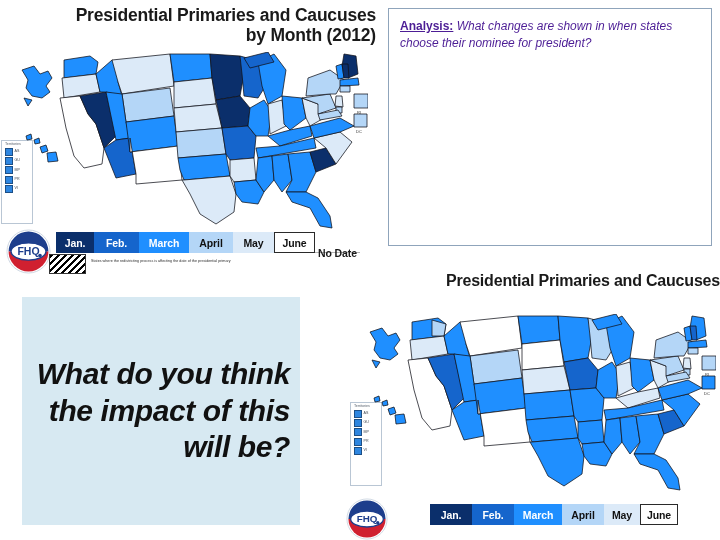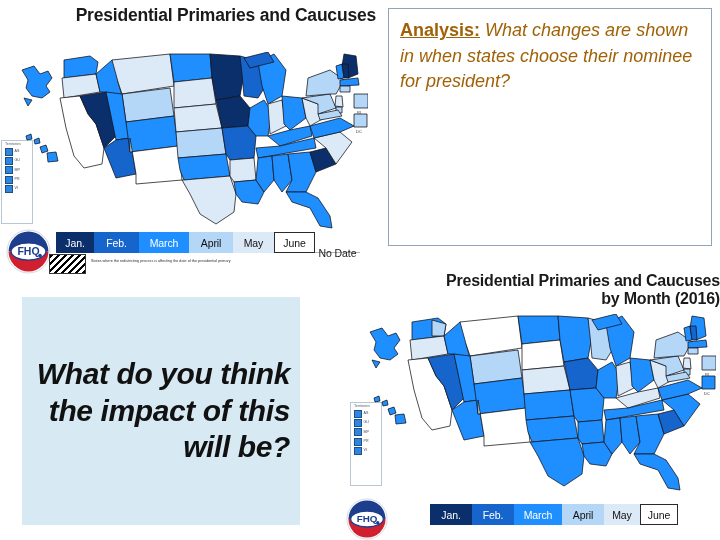--- a/index.html
+++ b/index.html
@@ -72,21 +72,21 @@
   
   .legend-strip {
     position: absolute;
     display: flex;
     align-items: stretch;
   }
   .legend-cell {
     display: flex;
     align-items: center;
     justify-content: center;
-    font-weight: normal;
+    font-weight: bold;
     letter-spacing: -0.1px;
     white-space: nowrap;
     box-sizing: border-box;
     text-align: center;
   }
 
   
   .fhq { position: absolute; }
   .fhq svg { display: block; width: 100%; height: 100%; }
 
@@ -113,24 +113,24 @@
 
   
   .analysis-box {
     position: absolute;
     background: #ffffff;
     border: 1px solid #8fa4bb;
     box-sizing: border-box;
     padding: 9px 11px 8px 11px;
   }
   .analysis-text {
-    font-size: 18px;
+    font-size: 12px;
     font-style: italic;
     line-height: 1.42;
-    color: #a16207;
+    color: #4c1d95;
   }
   .analysis-lead {
     font-style: normal;
     font-weight: bold;
     text-decoration: underline;
   }
 
   
   .prompt-box {
     position: absolute;
@@ -151,20 +151,21 @@
     letter-spacing: -0.4px;
   }
 </style>
 </head>
 <body>
 
 <div class="map-figure" style="left:0px; top:0px; width:376px; height:276px;">
 
   <div class="map-title" style="left:0; top:6px; width:376px; position:absolute; font-size:17.5px;">
     <span class="ln">Presidential Primaries and Caucuses</span>
+    <span class="ln">by Month (2012)</span>
   </div>
 
   <div class="terr-box" style="left:1px; top:140px; width:32px; height:84px;">
     <div class="terr-title">Territories</div>
     <div class="terr-row">
       <span class="terr-sw"></span>
       <span class="terr-lbl">AS</span>
     </div>
     <div class="terr-row">
       <span class="terr-sw"></span>
@@ -304,21 +305,20 @@
 </div>
 
 <div class="prompt-box" style="left:22px; top:297px; width:278px; height:228px;">
   <div class="prompt-text">What do you think the impact of this will be?</div>
 </div>
 
 <div class="map-figure" style="left:336px; top:266px; width:384px; height:274px;">
 
   <div class="map-title" style="left:0; top:6px; width:384px; position:absolute; font-size:16px;">
     <span class="ln">Presidential Primaries and Caucuses</span>
-    <span class="ln">by Month (2016)</span>
   </div>
 
   <div class="terr-box" style="left:14px; top:136px; width:32px; height:84px;">
     <div class="terr-title">Territories</div>
     <div class="terr-row">
       <span class="terr-sw"></span>
       <span class="terr-lbl">AS</span>
     </div>
     <div class="terr-row">
       <span class="terr-sw"></span>

